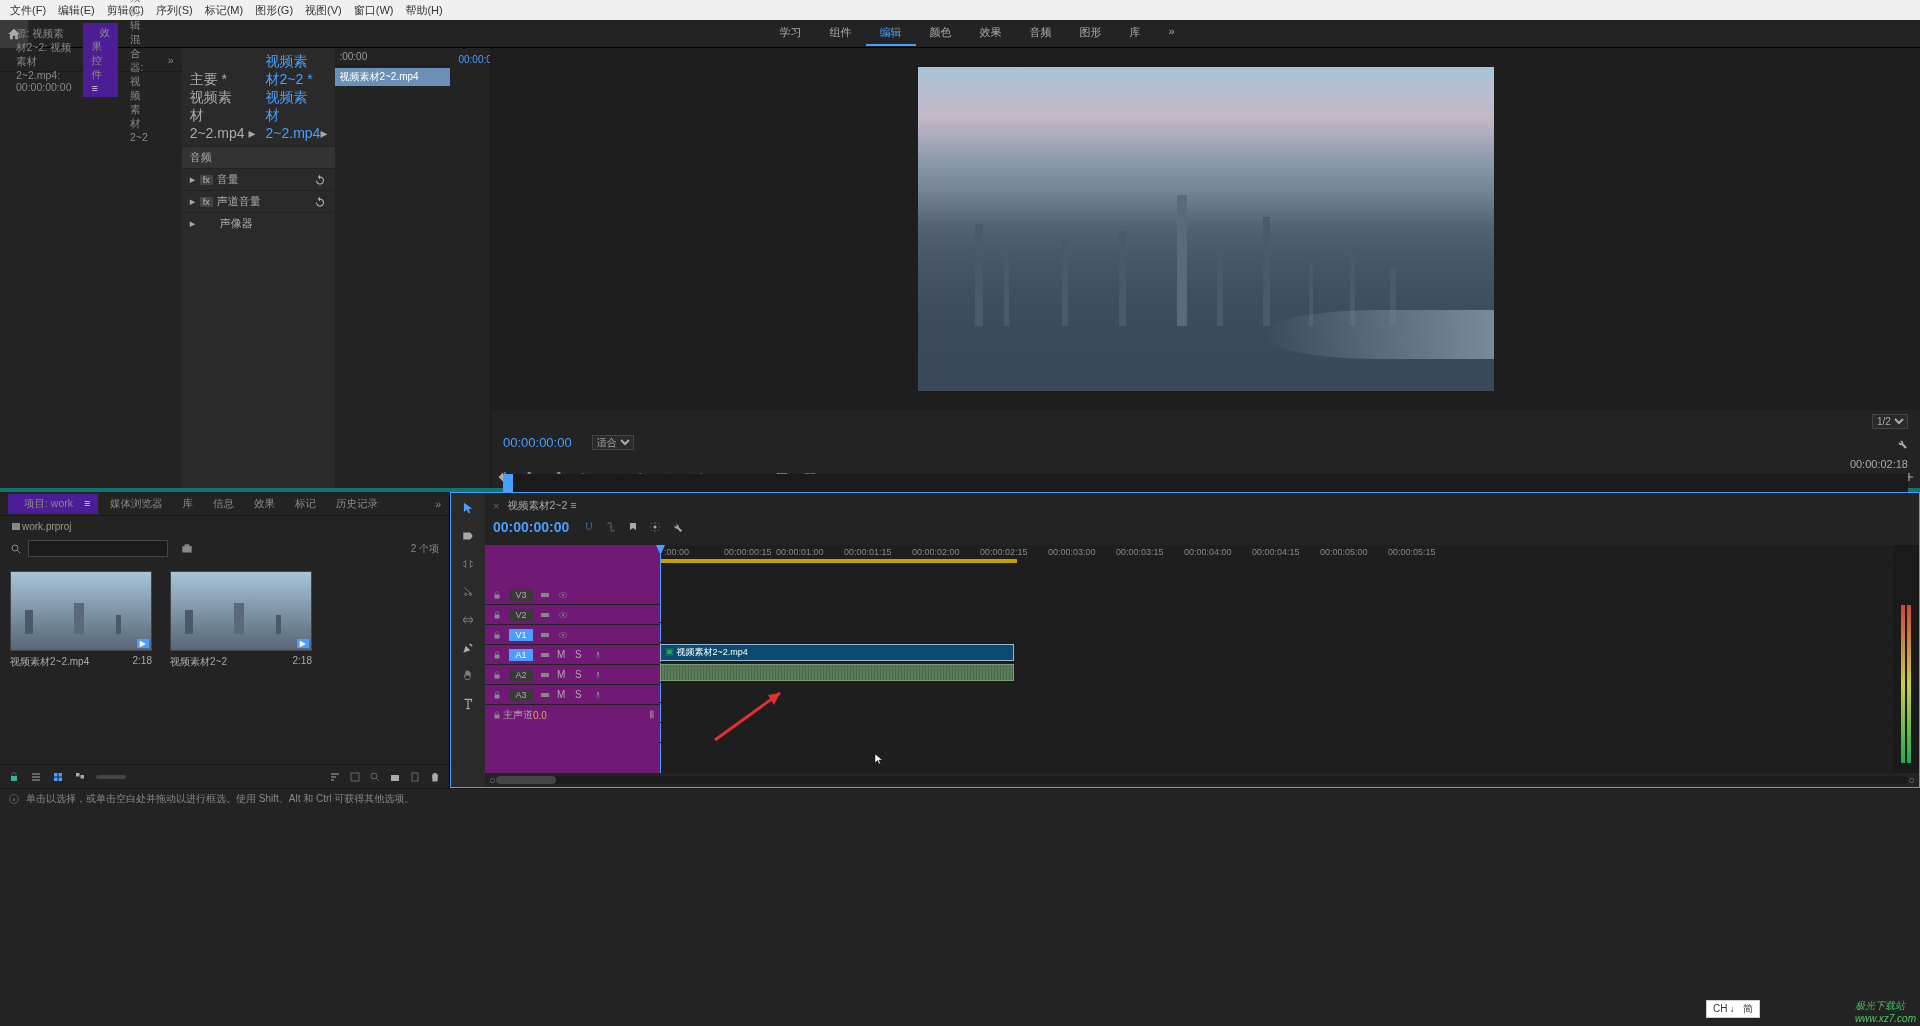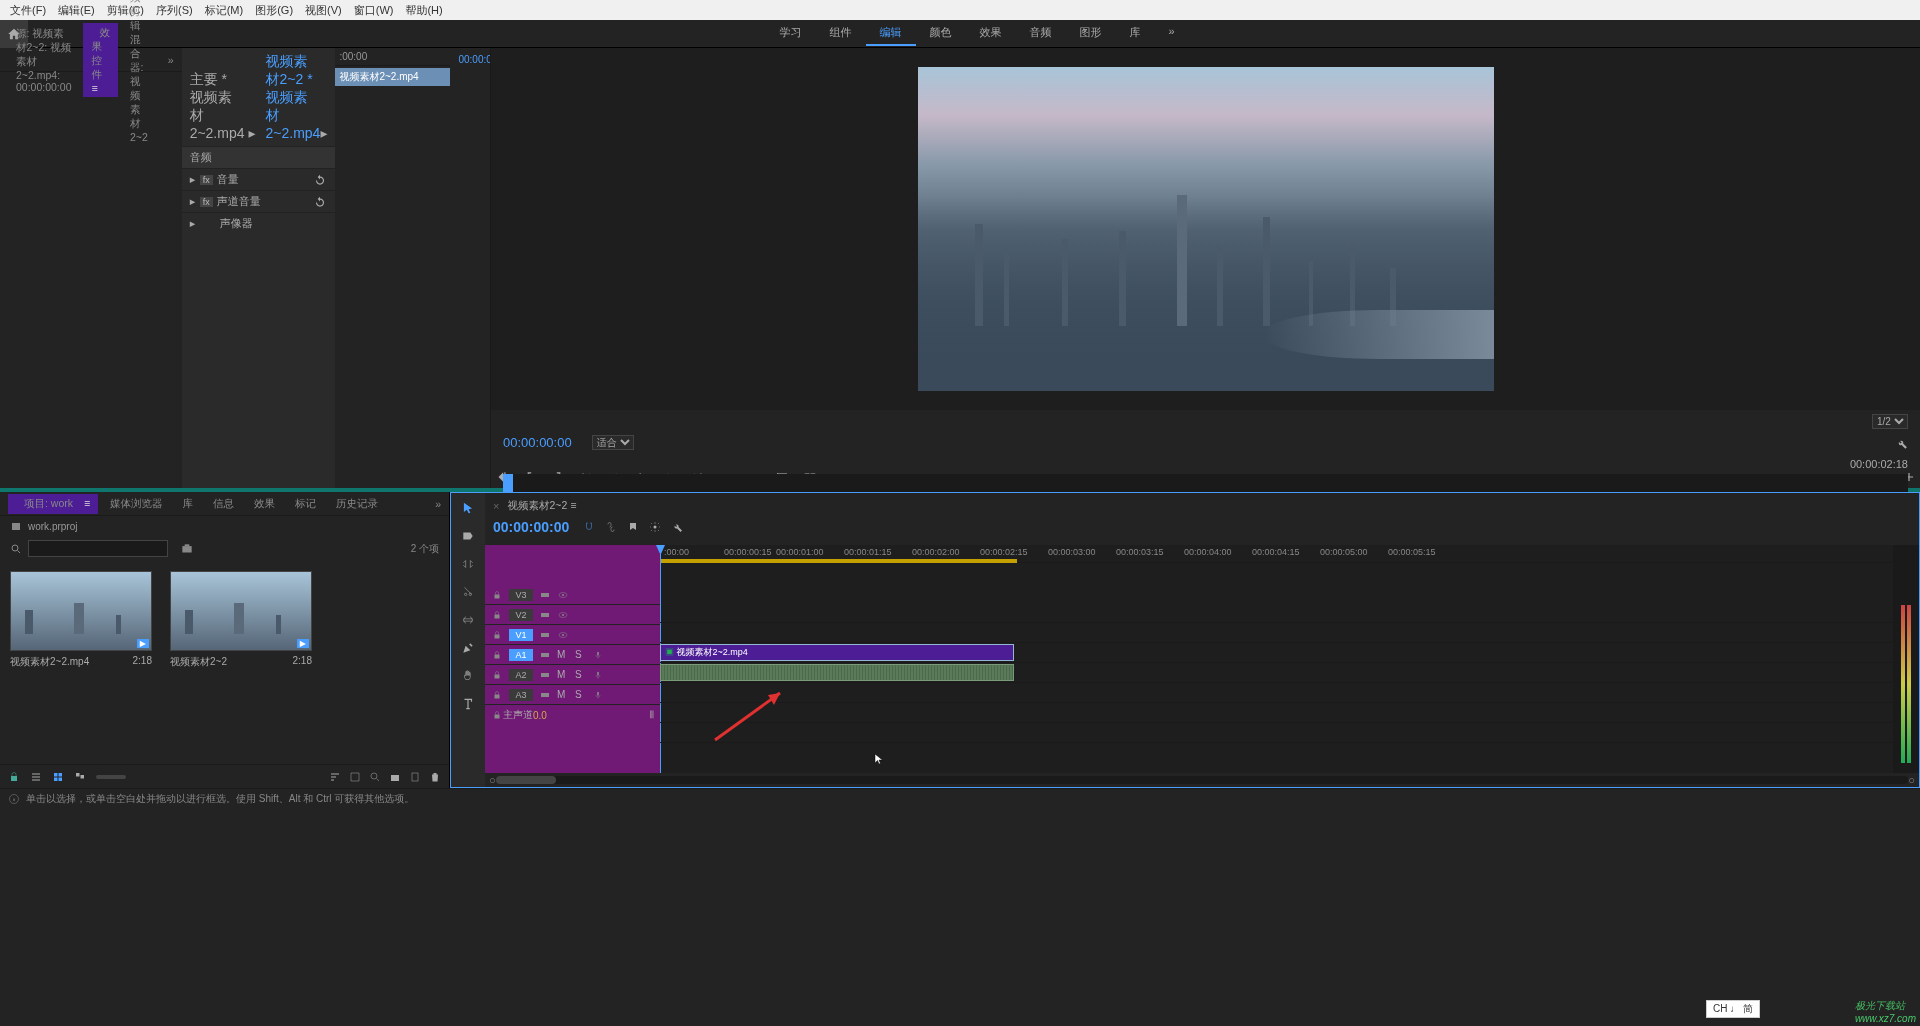--- a/index.html
+++ b/index.html
@@ -123,21 +123,21 @@
 .tl-workarea { position: absolute; top: 14px; left: 0; height: 4px; background: #c4a000; width: 357px; }
 
 .tl-playhead { position: absolute; left: 0; top: 0; bottom: 0; width: 1px; background: #4a9eff; }
 .tl-playhead::before { content: ''; position: absolute; top: 0; left: -4px; width: 9px; height: 10px; background: #4a9eff; clip-path: polygon(0 0, 100% 0, 50% 100%); }
 
 .track-lane { height: 20px; border-bottom: 1px solid #1a1a1a; position: relative; }
 .track-lane.spacer { height: 40px; border: none; }
 .track-lane.v1 { height: 20px; }
 .track-lane.a1 { height: 20px; }
 
-.clip { position: absolute; left: 0; top: 1px; bottom: 1px; background: #4c1d95; border: 1px solid #95b5d5; font-size: 9px; color: #fff; padding: 1px 4px; }
+.clip { position: absolute; left: 0; top: 1px; bottom: 1px; background: #0c4a6e; border: 1px solid #95b5d5; font-size: 9px; color: #fff; padding: 1px 4px; }
 .clip.audio { background: #5a7a5a; border-color: #7a9a7a; background-image: repeating-linear-gradient(90deg, #4a6a4a 0, #4a6a4a 1px, #5a7a5a 1px, #5a7a5a 3px); }
 
 .red-arrow { position: absolute; pointer-events: none; }
 .cursor-arrow { position: absolute; width: 12px; height: 16px; pointer-events: none; }
 
 .tl-scroll-row { height: 14px; display: flex; align-items: center; padding: 0 4px; }
 .tl-scroll { height: 8px; background: #1a1a1a; flex: 1; position: relative; border-radius: 4px; }
 .tl-scroll-thumb { position: absolute; left: 0; width: 60px; height: 100%; background: #444; border-radius: 4px; }
 
 
@@ -347,21 +347,21 @@
       <span>信息</span>
       <span>效果</span>
       <span>标记</span>
       <span>历史记录</span>
       <span class="more">»</span>
     </div>
     <div class="proj-name-row">
       <svg width="12" height="12" viewBox="0 0 24 24" fill="#888">
           <rect x="4" y="6" width="16" height="14"></rect>
         </svg>
-      <span class="proj-name" style="margin-left:6px;">work.prproj</span>
+      <span class="proj-name" style="">work.prproj</span>
     </div>
     <div class="proj-search-row">
       <svg width="12" height="12" viewBox="0 0 24 24" fill="#888">
           <circle cx="10" cy="10" r="6" stroke="#888" fill="none" stroke-width="2"></circle>
           <path d="M15 15l5 5" stroke="#888" stroke-width="2"></path>
         </svg>
       <input type="text" placeholder="" style="">
       <svg width="14" height="14" viewBox="0 0 24 24" fill="#888" style="margin-left:6px;">
           <rect x="4" y="7" width="16" height="11"></rect>
           <rect x="8" y="4" width="8" height="3"></rect>

